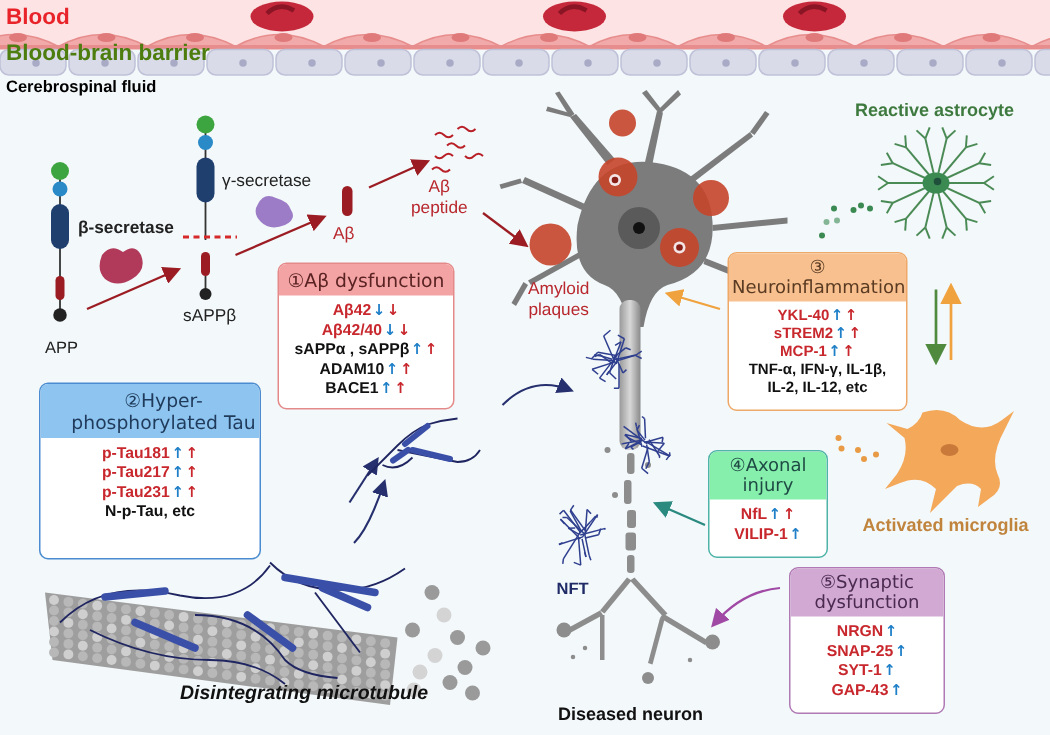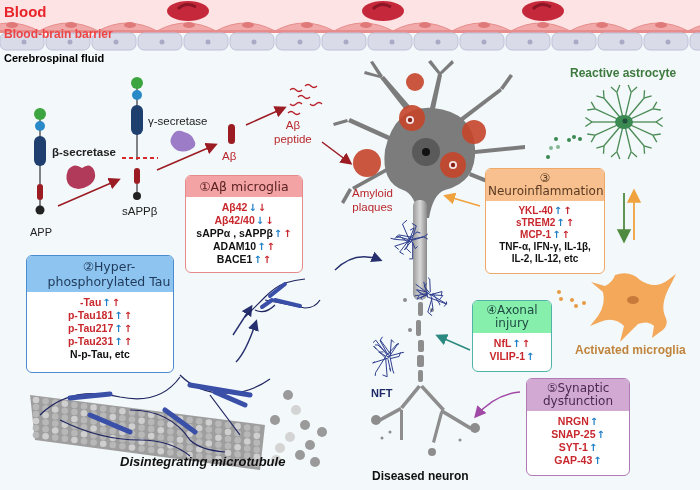--- a/index.html
+++ b/index.html
@@ -88,21 +88,21 @@
       <ellipse cx="188" cy="11" rx="21" ry="10" fill="#c5283a"></ellipse>
       <path d="M178,9 q8,-8 18,-2" stroke="#8a1525" stroke-width="3" fill="none"></path>
       <ellipse cx="383" cy="11" rx="21" ry="10" fill="#c5283a"></ellipse>
       <path d="M373,9 q8,-8 18,-2" stroke="#8a1525" stroke-width="3" fill="none"></path>
       <ellipse cx="543" cy="11" rx="21" ry="10" fill="#c5283a"></ellipse>
       <path d="M533,9 q8,-8 18,-2" stroke="#8a1525" stroke-width="3" fill="none"></path>
     </g>
 </svg>
 
 <div class="lbl bold" style="left:4px;top:3px;font-size:15px;color:#e8232a;">Blood</div>
-<div class="lbl bold" style="left:4px;top:27px;font-size:12px;color:#ef4444;">Blood-brain barrier</div>
+<div class="lbl bold" style="left:4px;top:27px;font-size:15px;color:#4d7c0f;">Blood-brain barrier</div>
 <div class="lbl bold" style="left:4px;top:52px;font-size:11px;color:#000000;">Cerebrospinal fluid</div>
 
 <svg class="abs" style="left:0;top:0" width="700" height="490">
   <defs>
     <marker id="mRed" markerWidth="8" markerHeight="8" refX="6" refY="4" orient="auto">
         <path d="M0,0 L8,4 L0,8 z" fill="#9b1c22"></path>
       </marker>
     <marker id="mNavy" markerWidth="8" markerHeight="8" refX="6" refY="4" orient="auto">
         <path d="M0,0 L8,4 L0,8 z" fill="#26306e"></path>
       </marker>
@@ -603,35 +603,34 @@
 <div class="lbl" style="left:352px;top:186px;font-size:11.5px;color:#b8282e;text-align:center;white-space:pre;line-height:14px;">Amyloid
 plaques</div>
 
 <div class="lbl bold" style="left:570px;top:66px;font-size:12px;color:#3e7a3f;">Reactive astrocyte</div>
 <div class="lbl bold" style="left:575px;top:343px;font-size:12px;color:#c0843d;">Activated microglia</div>
 <div class="lbl bold" style="left:371px;top:387px;font-size:11px;color:#1f2a66;">NFT</div>
 <div class="lbl bold" style="left:372px;top:469px;font-size:12px;color:#111;">Diseased neuron</div>
 <div class="lbl bold" style="left:120px;top:454px;font-size:13px;color:#111;font-style:italic;">Disintegrating microtubule</div>
 
 <div class="box" style="left:185px;top:175px;width:118px;height:98px;border:1.5px solid #e58a8a;">
-  <div class="hd" style="background:#f3a3a3;color:#5a2222;">①Aβ microglia</div>
+  <div class="hd" style="background:#f3a3a3;color:#5a2222;">①Aβ dysfunction</div>
   <div class="bd">
       <div><span class="red">Aβ42</span><span class="dn-b">↓</span><span class="dn-r">↓</span></div>
       <div><span class="red">Aβ42/40</span><span class="dn-b">↓</span><span class="dn-r">↓</span></div>
       <div><span class="blk">sAPPα , sAPPβ</span><span class="up-b">↑</span><span class="up-r">↑</span></div>
       <div><span class="blk">ADAM10</span><span class="up-b">↑</span><span class="up-r">↑</span></div>
       <div><span class="blk">BACE1</span><span class="up-b">↑</span><span class="up-r">↑</span></div>
     </div>
 </div>
 
 <div class="box" style="left:26px;top:255px;width:148px;height:118px;border:1.5px solid #4a8ccf;">
   <div class="hd" style="background:#8ec5f0;color:#1f3a5a;white-space:pre;padding-left:20px;">②Hyper-
 phosphorylated Tau</div>
   <div class="bd">
-      <div><span class="red">-Tau</span><span class="up-b">↑</span><span class="up-r">↑</span></div>
       <div><span class="red">p-Tau181</span><span class="up-b">↑</span><span class="up-r">↑</span></div>
       <div><span class="red">p-Tau217</span><span class="up-b">↑</span><span class="up-r">↑</span></div>
       <div><span class="red">p-Tau231</span><span class="up-b">↑</span><span class="up-r">↑</span></div>
       <div><span class="blk">N-p-Tau, etc</span></div>
     </div>
 </div>
 
 <div class="box" style="left:485px;top:168px;width:120px;height:106px;border:1.5px solid #eea868;">
   <div class="hd" style="background:#f7c08e;color:#5a3a22;white-space:pre;font-size:12px;line-height:13px;">③
 Neuroinflammation</div>

